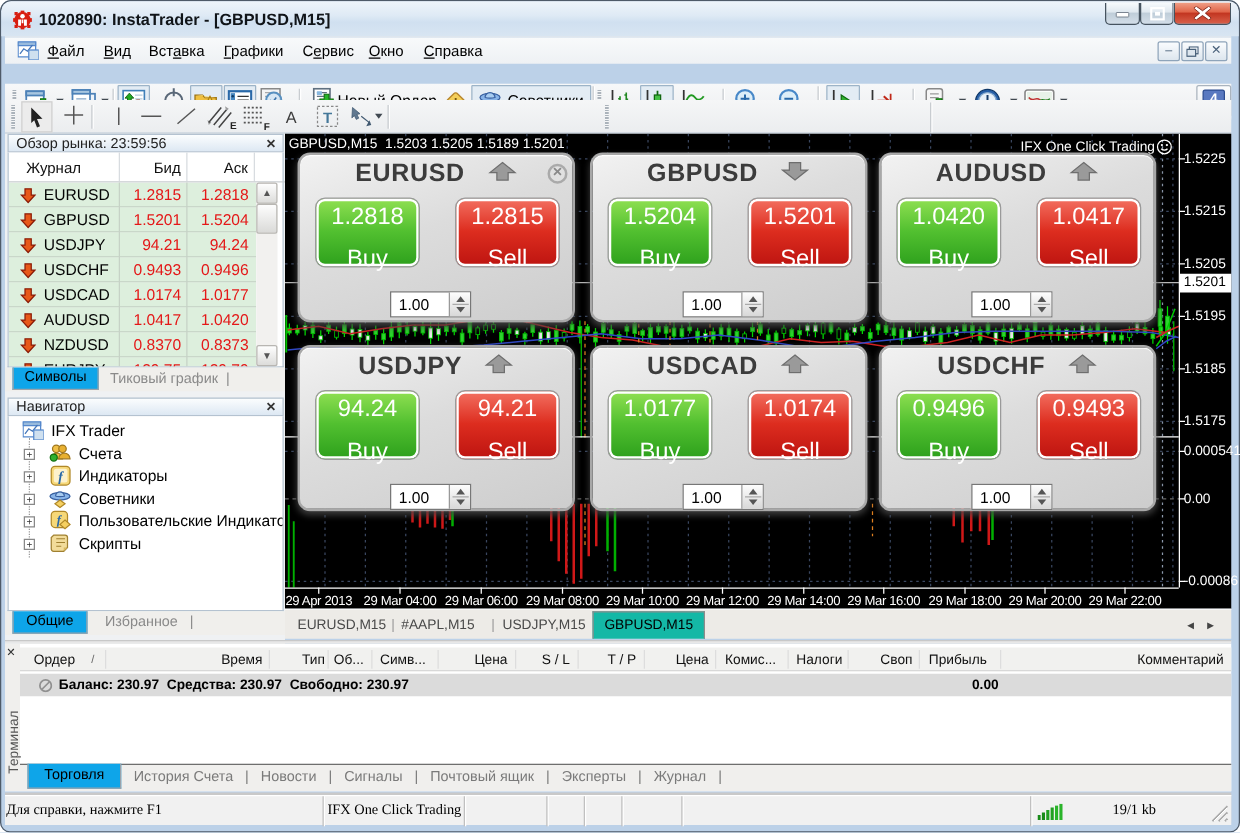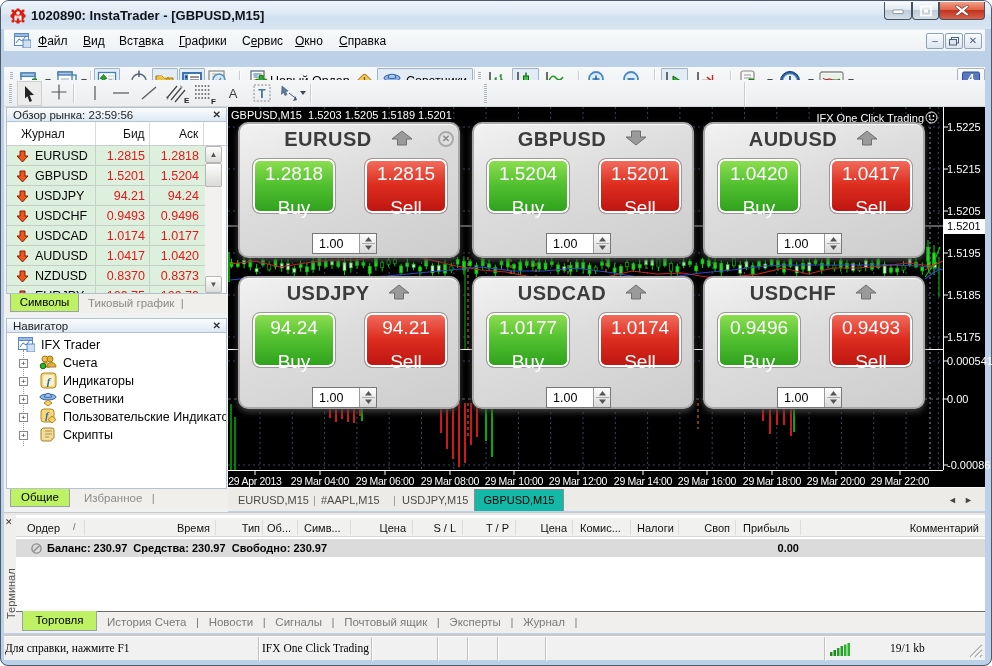--- a/index.html
+++ b/index.html
@@ -34,21 +34,21 @@
 .drop { position:absolute; width:0; height:0; border-left:3px solid transparent; border-right:3px solid transparent; border-top:4px solid #404850; }
 .tbtext { position:absolute; font-size:13px; color:#000; }
 .tfbtn { position:absolute; top:3px; height:20px; line-height:20px; font-size:12px; color:#333; text-align:center;margin-top:36px; }
 .tfbtn.on { background:#eef2f5; border:1px solid #98a8b8; }
 
 
 #leftcol { position:absolute; left:4px; top:107px; width:224px; height:410px; background:#eff1f3; }
 .phead { position:absolute; left:2px; width:221px; height:15px; background:linear-gradient(#fbfdfe,#dde8f3); border:1px solid #b4c2d0; font-size:11.5px; color:#222; padding:1px 0 0 6px; }
 .phead .x { position:absolute; right:5px; top:1px; font-size:10px; color:#333; font-weight:bold; }
 .tabstrip { position:absolute; font-size:11.5px; color:#8a8a8a; }
-.tab-act { position:absolute; background:#bef264; border:1px solid #9aa2aa; border-top:none; color:#000; font-size:11.5px; text-align:center; }
+.tab-act { position:absolute; background:#0ea5e9; border:1px solid #9aa2aa; border-top:none; color:#000; font-size:11.5px; text-align:center; }
 
 
 #mw-table { position:absolute; left:2px; top:15px; width:221px; height:172px; background:#fff; border:1px solid #b4c2d0; border-top:none; }
 .mwhead { position:absolute; top:0; height:23px; font-size:12px; color:#111; }
 .mwrow { position:absolute; left:0; width:198px; height:20px; background:#ddefdd; border-bottom:1px solid #c2cfc2; }
 .mwrow .sym { position:absolute; left:28px; top:3px; font-size:12.5px; color:#050505; }
 .mwrow .bid, .mwrow .ask { position:absolute; top:3px; font-size:12.5px; color:#e41818; text-align:right; }
 .mwrow .bid { right:60px; } .mwrow .ask { right:6px; }
 
 

